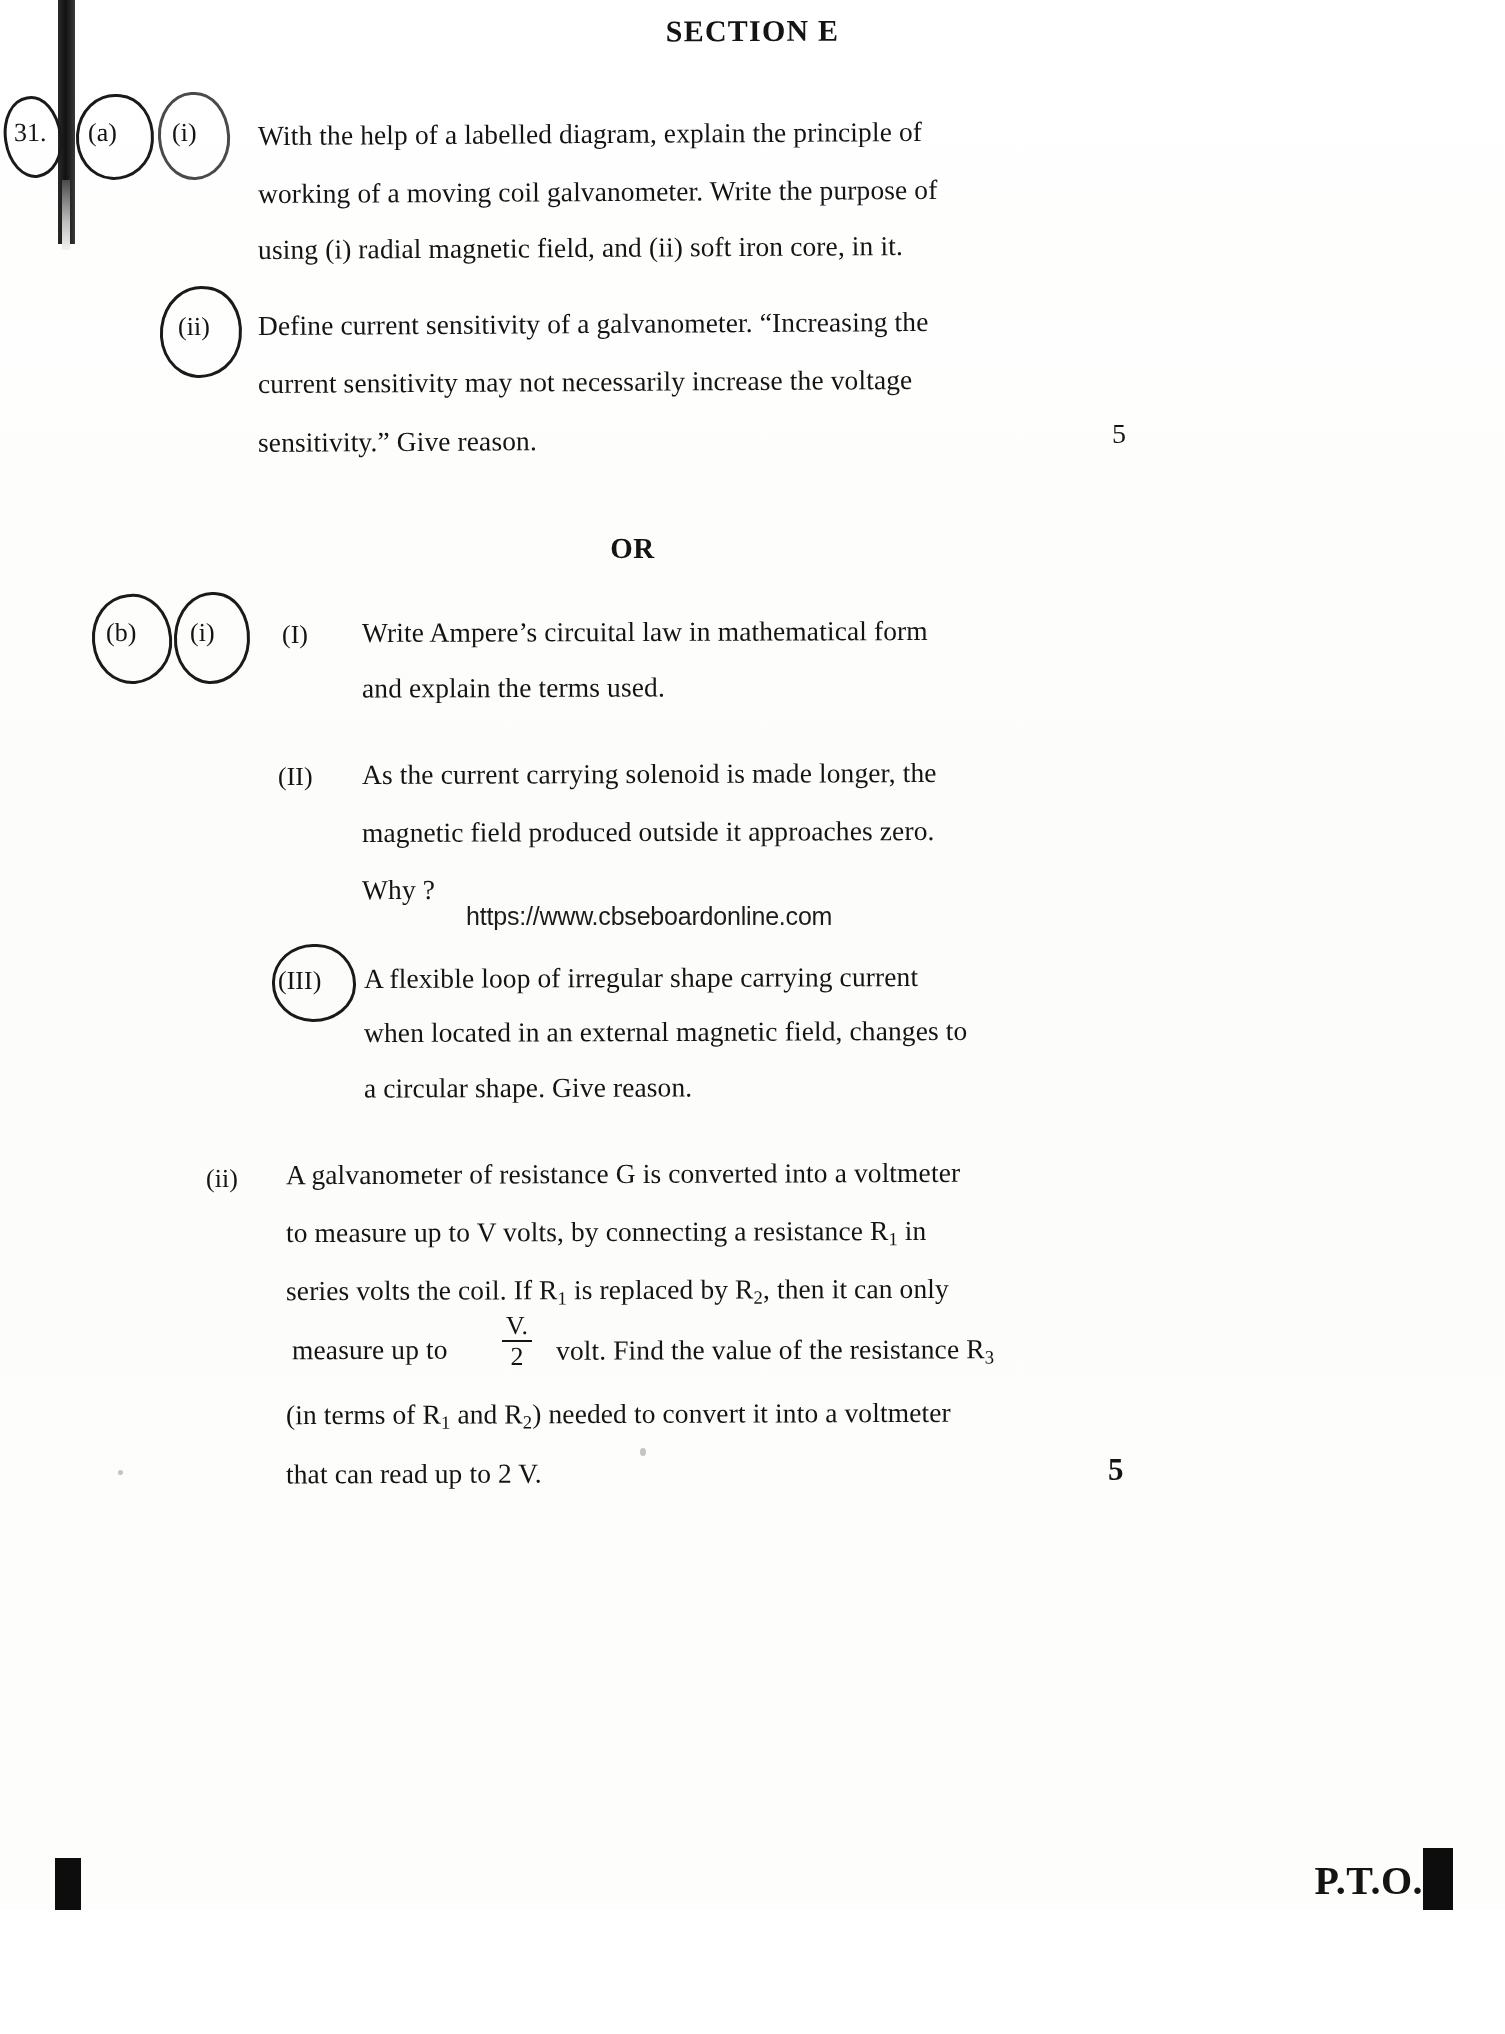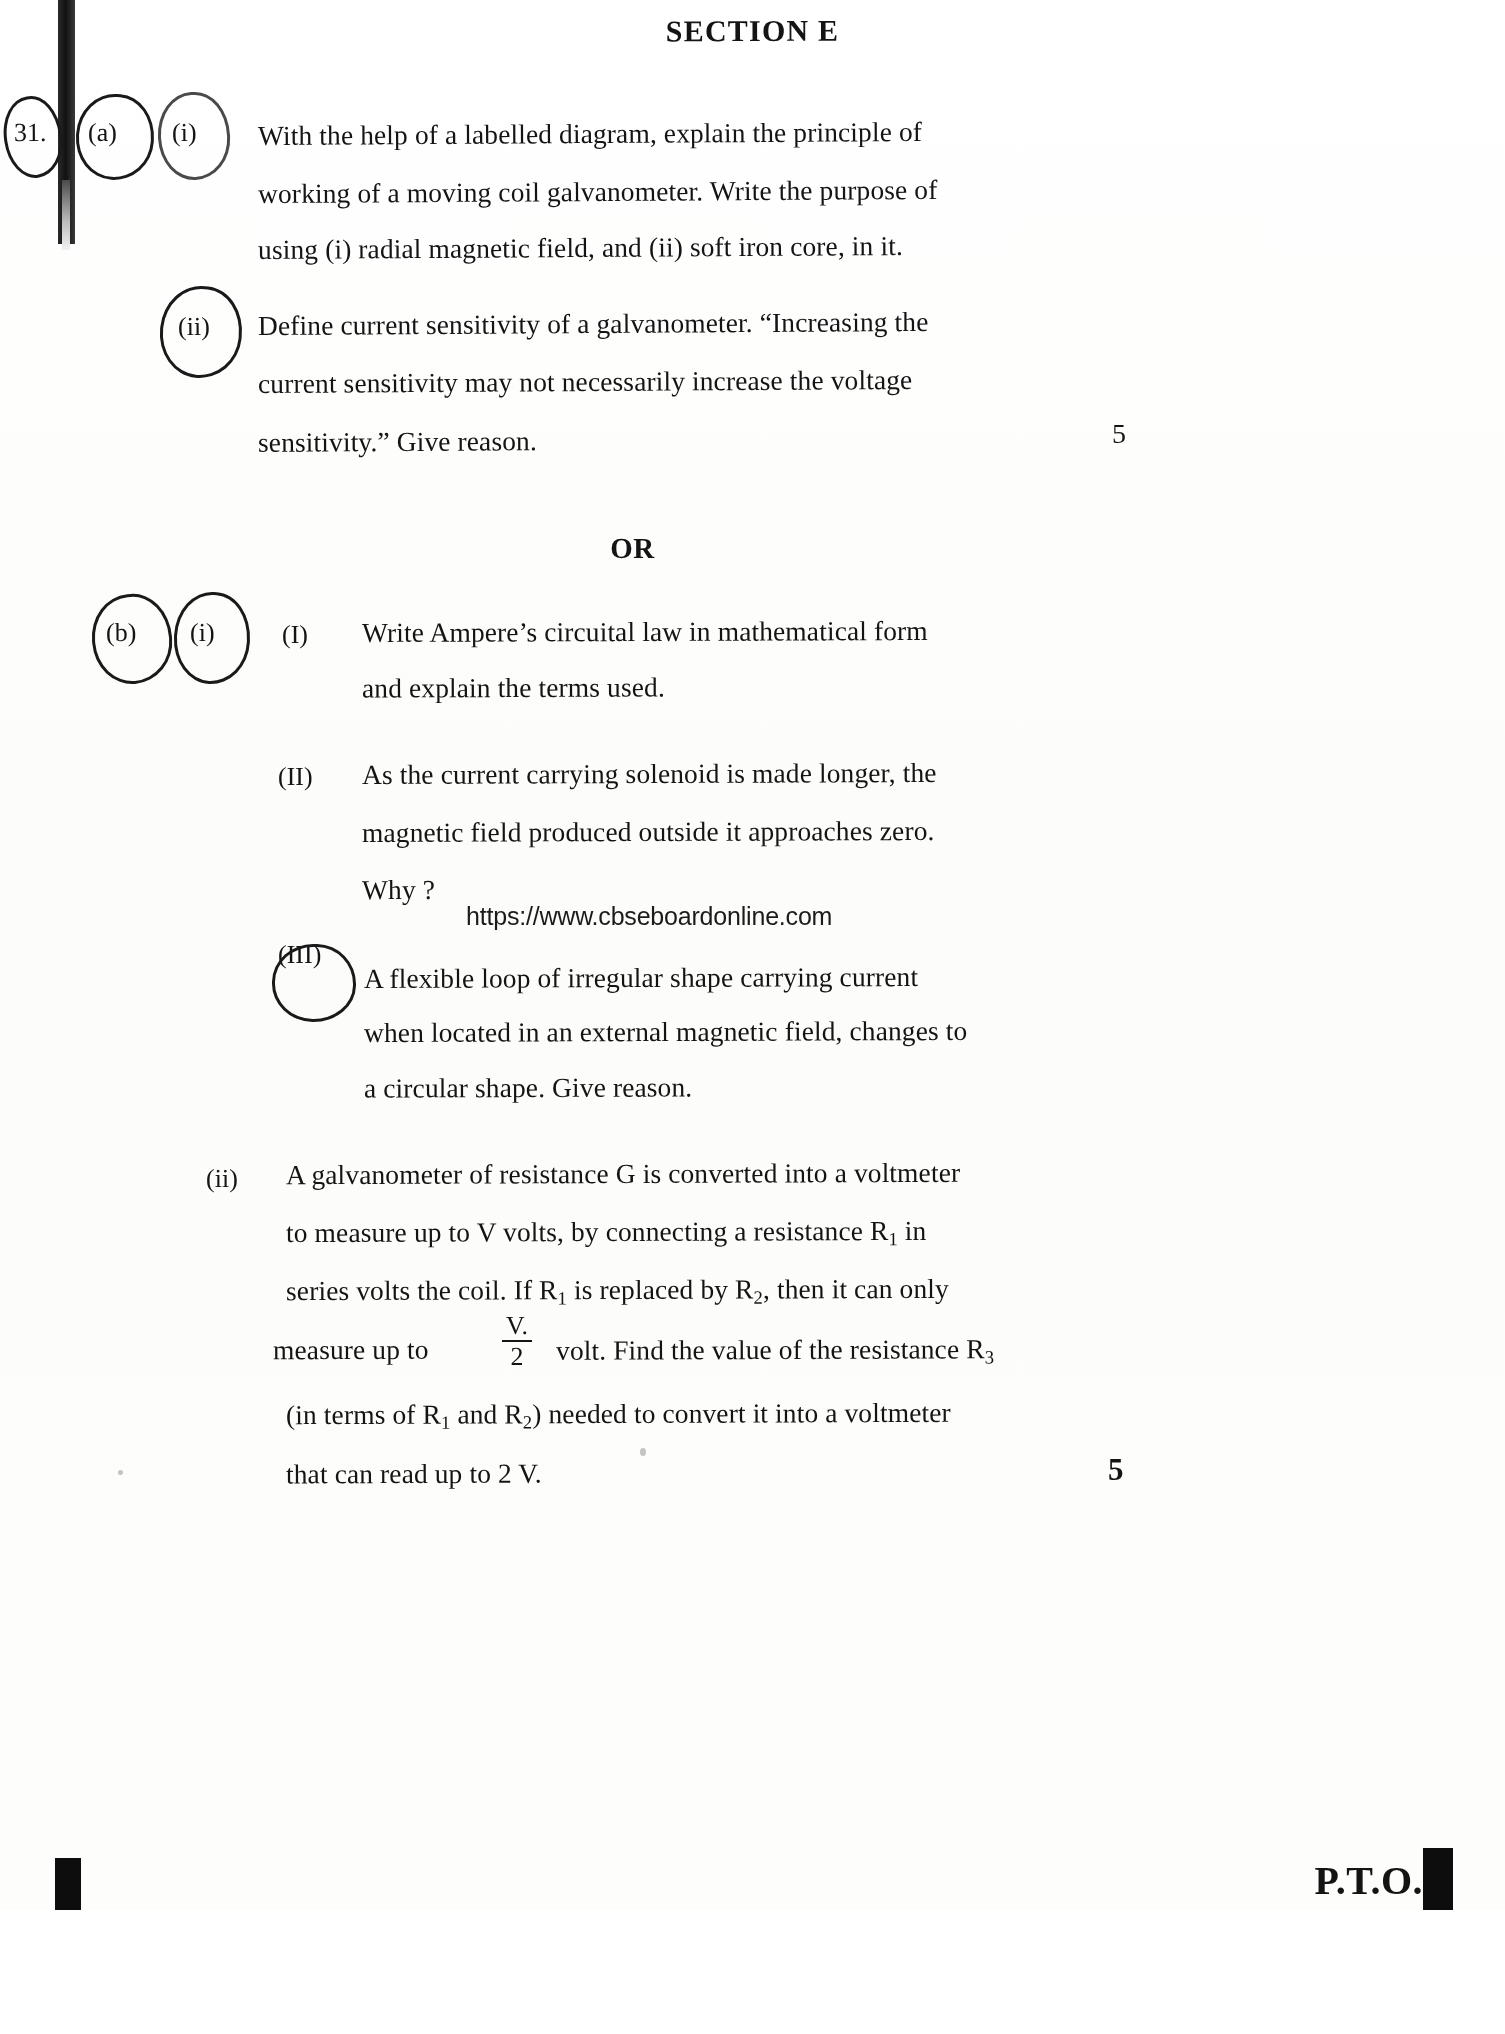--- a/index.html
+++ b/index.html
@@ -204,36 +204,36 @@
   <div class="body-line skew-b" style="left:362px; top:618px;">Write Ampere’s circuital law in mathematical form</div>
   <div class="body-line skew-b" style="left:362px; top:674px;">and explain the terms used.</div>
 
   <div class="marker skew-b" style="left:278px; top:762px;">(II)</div>
   <div class="body-line skew-b" style="left:362px; top:760px;">As the current carrying solenoid is made longer, the</div>
   <div class="body-line skew-b" style="left:362px; top:818px;">magnetic field produced outside it approaches zero.</div>
   <div class="body-line skew-b" style="left:362px; top:876px;">Why ?</div>
 
   <div class="url-watermark" style="left:466px; top:878px;margin-top:24px;">https://www.cbseboardonline.com</div>
 
-  <div class="marker skew-b" style="left:278px; top:940px;">(III)</div>
+  <div class="marker skew-b" style="left:278px; top:966px;">(III)</div>
   <div class="hw-circle" style="left:272px; top:944px; width:78px; height:72px; transform:rotate(1deg);"></div>
 
   <div class="body-line skew-b" style="left:364px; top:964px;">A flexible loop of irregular shape carrying current</div>
   <div class="body-line skew-b" style="left:364px; top:1018px;">when located in an external magnetic field, changes to</div>
   <div class="body-line skew-b" style="left:364px; top:1074px;">a circular shape. Give reason.</div>
 
   <div class="marker skew-b" style="left:206px; top:1164px;">(ii)</div>
 
   <div class="body-line skew-b" style="left:286px; top:1160px;">A galvanometer of resistance G is converted into a voltmeter</div>
 
   <div class="body-line skew-b" style="left:286px; top:1218px;"><span>to measure up to V volts, by connecting a resistance R</span><sub>1</sub><span> in</span></div>
 
   <div class="body-line skew-b" style="left:286px; top:1276px;"><span>series volts the coil. If R</span><sub>1</sub><span> is replaced by R</span><sub>2</sub><span>, then it can only</span></div>
 
-  <div class="body-line skew-b" style="left:273px; top:1336px;">measure up to</div>
+  <div class="body-line skew-b" style="left:292px; top:1336px;">measure up to</div>
   <div class="frac skew-b" style="left:502px; top:1312px;">
     <span class="num">V.</span>
     <span class="bar"></span>
     <span class="den">2</span>
   </div>
   <div class="body-line skew-b" style="left:556px; top:1336px;"><span>volt. Find the value of the resistance R</span><sub>3</sub></div>
 
   <div class="body-line skew-b" style="left:286px; top:1400px;"><span>(in terms of R</span><sub>1</sub><span> and R</span><sub>2</sub><span>) needed to convert it into a voltmeter</span></div>
 
   <div class="body-line skew-b" style="left:286px; top:1460px;">that can read up to 2 V.</div>

